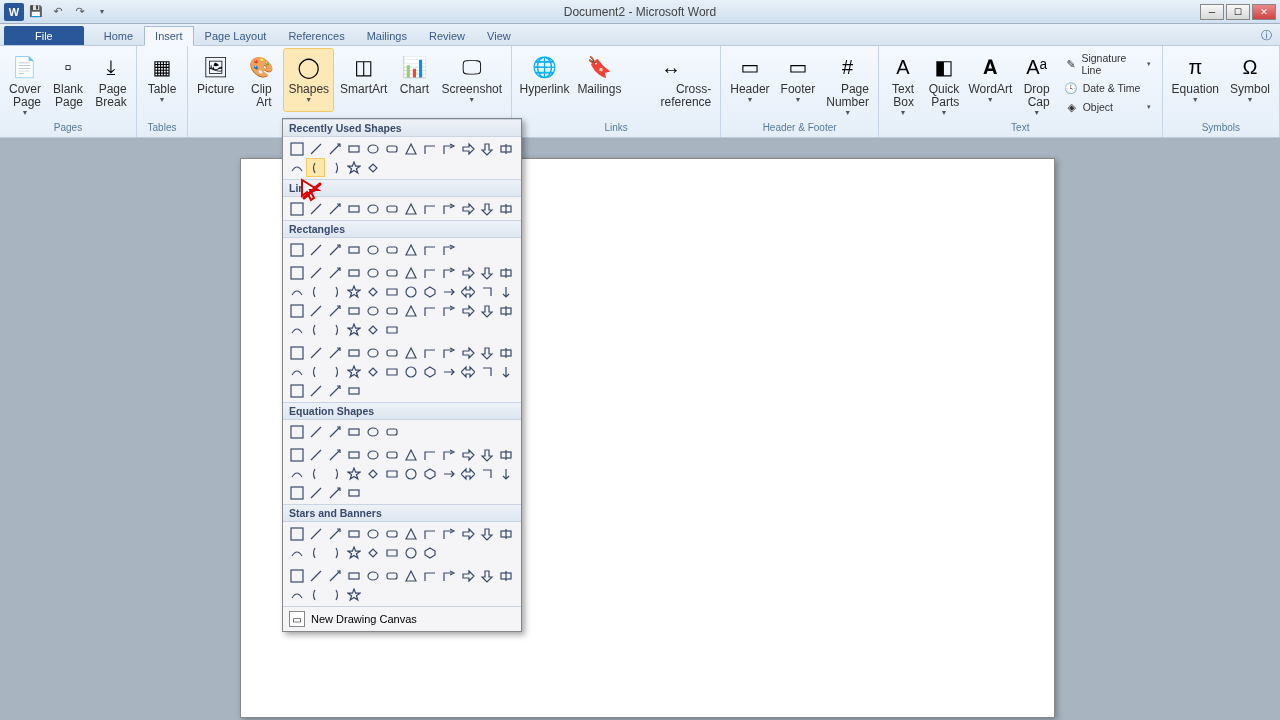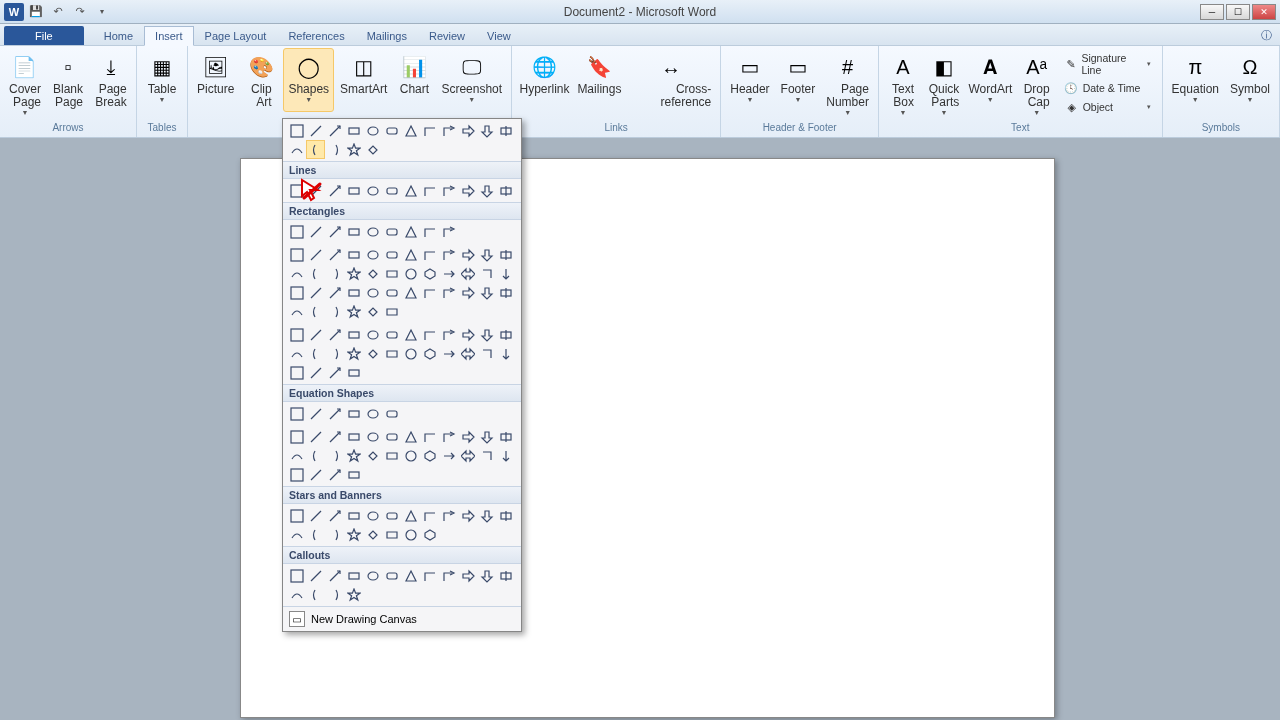--- a/index.html
+++ b/index.html
@@ -92,21 +92,21 @@
           </div>
           <div class="rbtn">
             <div class="icon">▫</div>
             <div class="label">Blank<br>Page</div>
           </div>
           <div class="rbtn">
             <div class="icon">⤓</div>
             <div class="label">Page<br>Break</div>
           </div>
         </div>
-        <div class="group-label">Arrows</div>
+        <div class="group-label">Pages</div>
       </div>
       <div class="group">
         <div class="group-row">
           <div class="rbtn">
             <div class="icon">▦</div>
             <div class="label">Table</div>
             <div class="drop">▼</div>
           </div>
         </div>
         <div class="group-label">Tables</div>
@@ -236,20 +236,21 @@
         <div class="group-label">Symbols</div>
       </div>
     </div>
 </div>
 
 <div class="document-area">
   <div class="page"></div>
 </div>
 
 <div class="gallery" id="gallery">
+    <div class="gcat">Recently Used Shapes</div>
     <div class="grow">
       <div class="shp">
         <svg viewBox="0 0 14 14">
           <rect x="1" y="1" width="12" height="12"></rect>
         </svg>
       </div>
       <div class="shp">
         <svg viewBox="0 0 14 14">
           <line x1="2" y1="12" x2="12" y2="2"></line>
         </svg>
@@ -1092,21 +1093,20 @@
         <svg viewBox="0 0 14 14">
           <circle cx="7" cy="7" r="5"></circle>
         </svg>
       </div>
       <div class="shp">
         <svg viewBox="0 0 14 14">
           <polygon points="7,2 12,5 12,9 7,12 2,9 2,5"></polygon>
         </svg>
       </div>
     </div>
-    <div class="gcat">Callouts</div>
     <div class="grow">
       <div class="shp">
         <svg viewBox="0 0 14 14">
           <rect x="1" y="1" width="12" height="12"></rect>
         </svg>
       </div>
       <div class="shp">
         <svg viewBox="0 0 14 14">
           <line x1="2" y1="12" x2="12" y2="2"></line>
         </svg>

